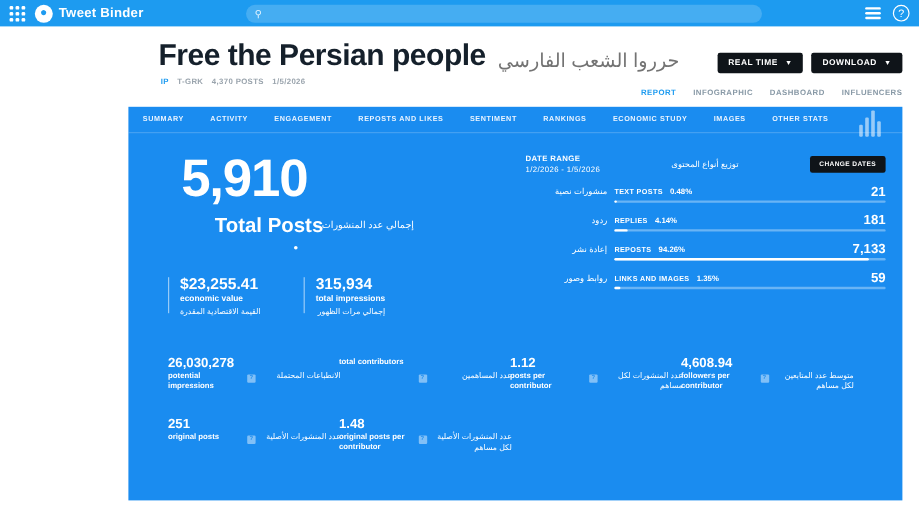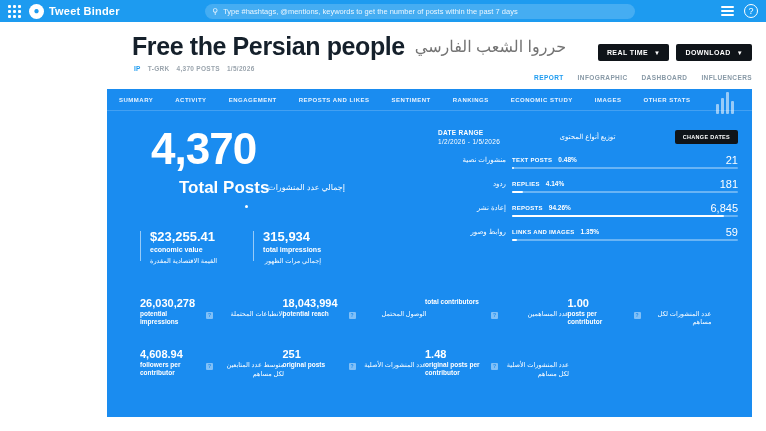--- a/index.html
+++ b/index.html
@@ -62,21 +62,21 @@
     border: 1.3px solid #fff;
     font-size: 9px; line-height: 12px; text-align:center; color:#fff;
   }
 
   
   .header {
     padding: 10px 14px 0 14px;
     position: relative;
     height: 68px;
   }
-  .title-row { display: flex; align-items: center; gap: 10px; padding-left: 118px;}
+  .title-row { display: flex; align-items: flex-end; gap: 10px; padding-left: 118px;}
   .title {
     font-size: 25px; font-weight: bold; color: #15202b; letter-spacing: -0.4px;
   }
   .title-ar { font-size: 16px; color: #737373; direction: rtl; }
   .meta-row {
     display:flex; align-items:center; gap: 7px;
     padding-left: 120px;
     margin-top: 4px;
     font-size: 6.5px; color: #9aa4ad; font-weight: bold; letter-spacing: .3px;
   }
@@ -197,21 +197,21 @@
   .changebtn {
     background: #0f1419; color: #fff;
     font-size: 5.5px; font-weight: bold; letter-spacing:.3px;
     padding: 4px 8px; border-radius: 2px; border: none;
   }
   .barrow { margin-top: 11px; position: relative; }
   .barhead { display: flex; align-items: baseline; gap: 6px; }
   .bar-ar { font-size: 7px; direction: rtl; width: 68px; text-align: right; }
   .bar-name { font-size: 6px; font-weight: bold; letter-spacing: .3px; }
   .bar-pct { font-size: 6.5px; font-weight: bold; }
-  .bar-val { position: absolute; right: 0; top: -2px; font-size: 11px; font-weight: normal; }
+  .bar-val { position: absolute; right: 0; top: -2px; font-size: 11px; font-weight: bold; }
   .track {
     margin-top: 3px; margin-left: 74px;
     height: 2px; background: rgba(255,255,255,0.35); border-radius: 1px;
     position: relative;
   }
   .track i { position:absolute; left:0; top:0; bottom:0; background:#fff; border-radius:1px; display:block;}
 </style>
 </head>
 <body>
 
@@ -227,21 +227,20 @@
       <i></i>
       <i></i>
   </div>
   <div class="brand">
     <span class="bird">●</span>
     <span>Tweet Binder</span>
   </div>
   <div class="searchwrap">
     <div class="searchbox">
       <span class="mag">⚲</span>
-      <span class="ph">Type #hashtags, @mentions, keywords to get the number of posts within the past 7 days</span>
     </div>
   </div>
   <div class="topright">
     <div class="hamb">
         <i></i>
         <i></i>
         <i></i>
       </div>
     <div class="qmark">?</div>
   </div>
@@ -292,21 +291,21 @@
     <span>OTHER STATS</span>
     <div class="tb-logo">
       <i style="left:0;  height:10px;"></i>
       <i style="left:5px;height:16px;"></i>
       <i style="left:10px;height:22px;"></i>
       <i style="left:15px;height:13px;"></i>
     </div>
   </div>
 
   <div class="bigblock">
-    <div class="bignum">4,370</div>
+    <div class="bignum">5,910</div>
     <div class="totlabel">Total Posts</div>
     <div class="totlabel-ar">إجمالي عدد المنشورات</div>
     <span class="dot" style="left:108px; top:78px;"></span>
   </div>
 
   <div class="midrow">
     <div class="midcell">
       <div class="midval">$23,255.41</div>
       <div class="midlbl">economic value</div>
       <div class="midlbl-ar">القيمة الاقتصادية المقدرة</div>
@@ -319,32 +318,26 @@
   </div>
 
   <div class="kpigrid">
     <div class="kpi">
       <div class="v">26,030,278</div>
       <div class="l">potential impressions</div>
       <div class="qb">?</div>
       <div class="ar">الانطباعات المحتملة</div>
     </div>
     <div class="kpi">
-      <div class="v">18,043,994</div>
-      <div class="l">potential reach</div>
-      <div class="qb">?</div>
-      <div class="ar">الوصول المحتمل</div>
-    </div>
-    <div class="kpi">
       <div class="l">total contributors</div>
       <div class="qb">?</div>
       <div class="ar">عدد المساهمين</div>
     </div>
     <div class="kpi">
-      <div class="v">1.00</div>
+      <div class="v">1.12</div>
       <div class="l">posts per contributor</div>
       <div class="qb">?</div>
       <div class="ar">عدد المنشورات لكل مساهم</div>
     </div>
 
     <div class="kpi">
       <div class="v">4,608.94</div>
       <div class="l">followers per contributor</div>
       <div class="qb">?</div>
       <div class="ar">متوسط عدد المتابعين لكل مساهم</div>
@@ -395,21 +388,21 @@
       <div class="track">
           <i style="width:5%"></i>
         </div>
     </div>
 
     <div class="barrow">
       <div class="barhead">
         <span class="bar-ar">إعادة نشر</span>
         <span class="bar-name">REPOSTS</span>
         <span class="bar-pct">94.26%</span>
-        <span class="bar-val">6,845</span>
+        <span class="bar-val">7,133</span>
       </div>
       <div class="track">
           <i style="width:94%"></i>
         </div>
     </div>
 
     <div class="barrow">
       <div class="barhead">
         <span class="bar-ar">روابط وصور</span>
         <span class="bar-name">LINKS AND IMAGES</span>

